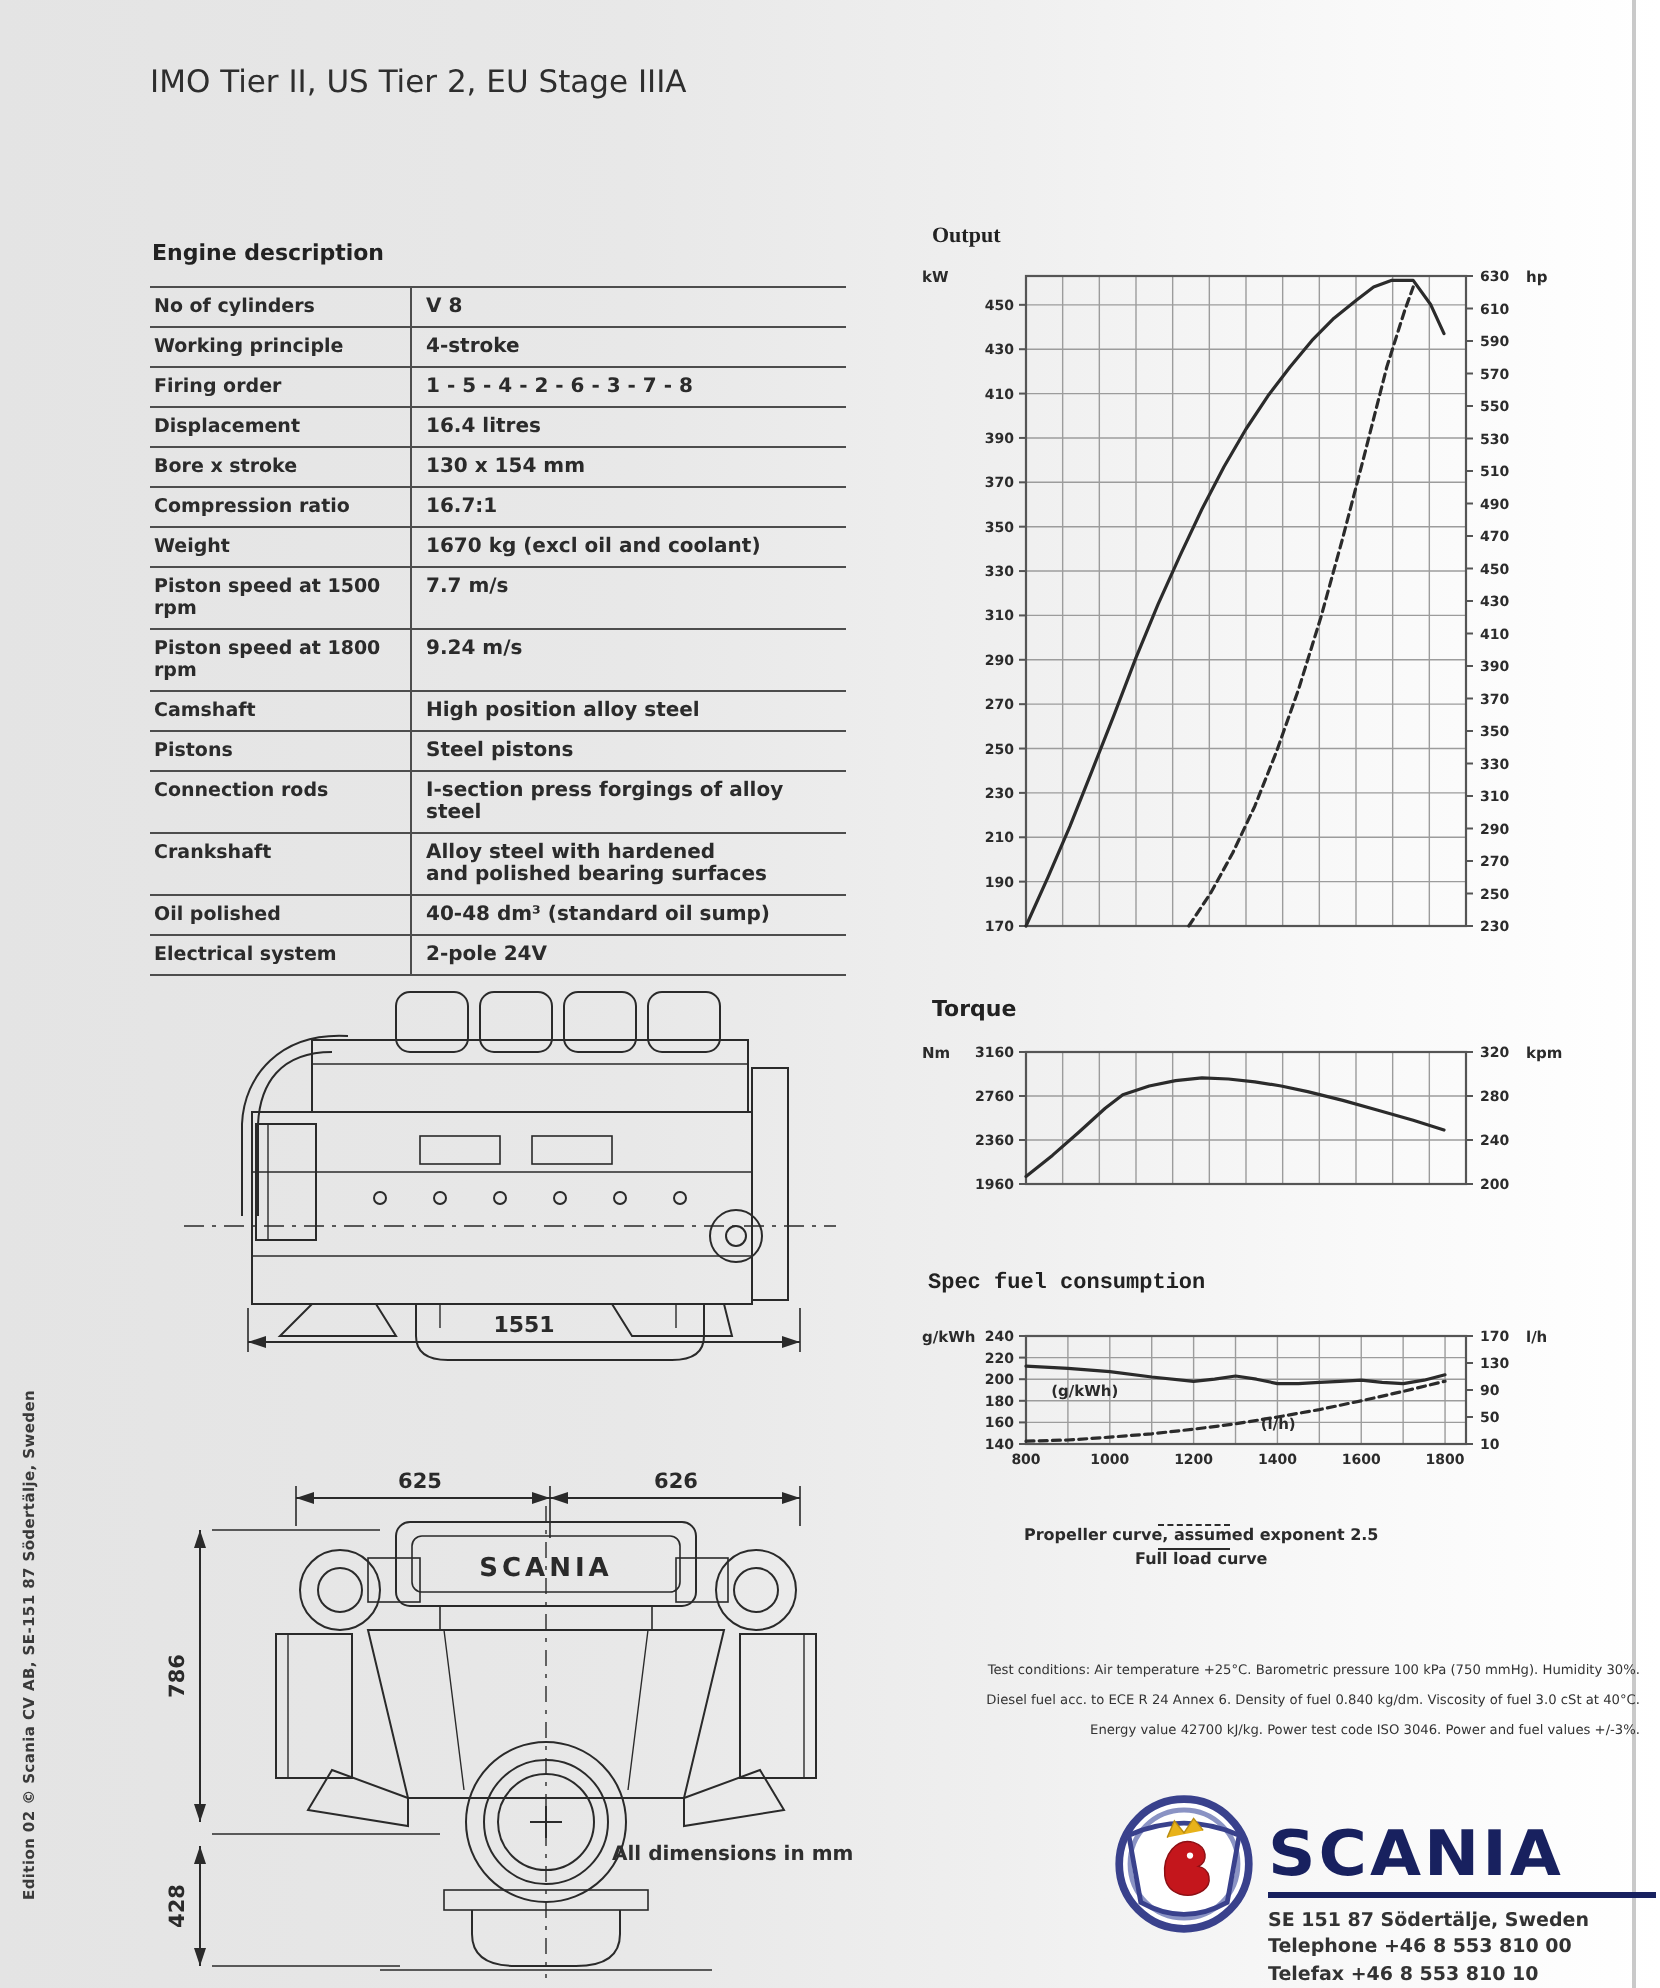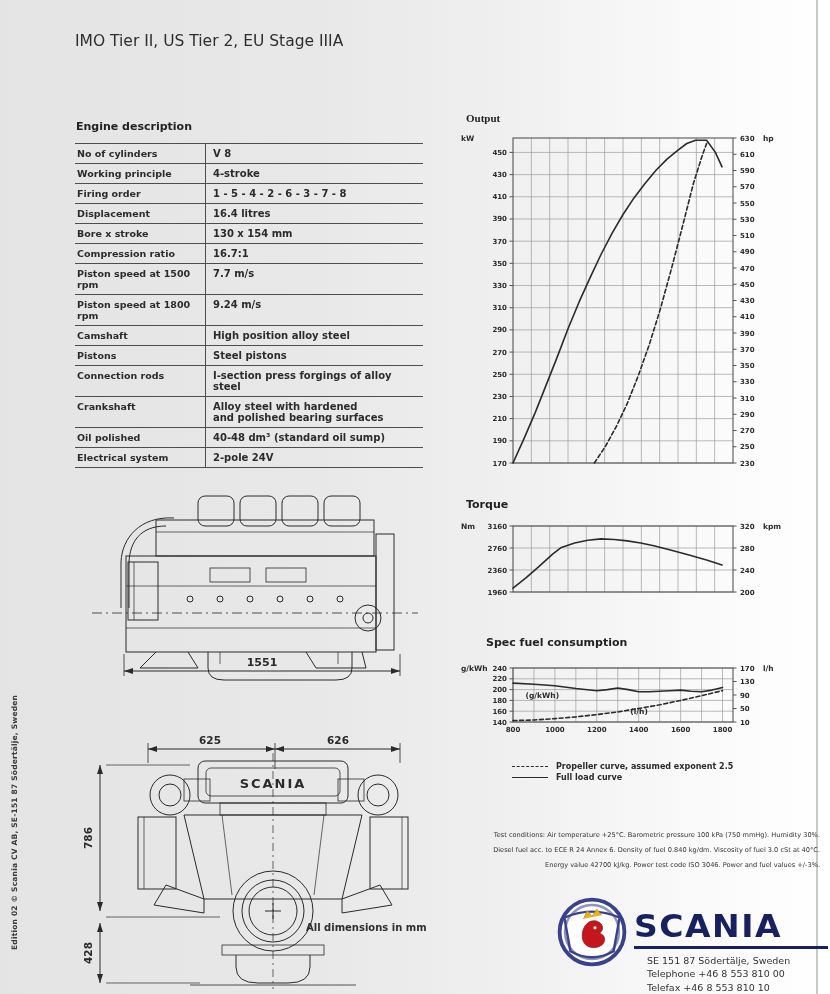--- a/index.html
+++ b/index.html
@@ -25,31 +25,31 @@
   .drawing{position:absolute;text-align:center;}
   .drawing svg{display:block;}
   .dim-note{position:absolute;left:306px;top:922px;font-size:10px;font-weight:700;color:#2e2e2e;}
   
   .chart-title{position:absolute;font-size:11px;font-weight:700;color:#222;}
   .chart{position:absolute;}
   .tick{font:700 7px "DejaVu Sans","Liberation Sans",sans-serif;fill:#2b2b2b;}
   .unit{font:700 7.5px "DejaVu Sans","Liberation Sans",sans-serif;fill:#2b2b2b;}
   .anno{font:700 7.5px "DejaVu Sans","Liberation Sans",sans-serif;fill:#2b2b2b;}
   .legend{position:absolute;left:512px;top:762px;font-size:8px;font-weight:700;color:#2b2b2b;}
-  .legend .lrow{display:flex;align-items:center;margin-bottom:2px;}
+  .legend .lrow{display:flex;align-items:center;margin-bottom:2px;flex-direction:column;}
   .legend .sample{width:36px;margin-right:8px;border-top:1.8px solid #2b2b2b;}
   .legend .sample.dash{border-top-style:dashed;}
   .testcond{position:absolute;left:484px;top:828px;width:336px;font-size:6.6px;font-weight:400;line-height:2.25;color:#333;text-align:right;}
   
   .footer{position:absolute;left:556px;top:896px;display:flex;}
   .badge{width:72px;height:72px;margin-right:6px;}
   .brandblock{padding-top:14px;}
   .wordmark{font-size:33px;font-weight:800;letter-spacing:1.5px;color:#18215f;line-height:1;transform:scaleY(.95);}
   .brand-rule{width:194px;height:2.5px;background:#18215f;margin-top:3px;}
-  .addr{margin-top:5px;font-size:9.5px;font-weight:400;color:#333;line-height:1.45;margin-left:13px;}
+  .addr{margin-top:5px;font-size:9.5px;font-weight:700;color:#333;line-height:1.45;}
 </style>
 </head>
 <body>
 
 <div class="page-edge"></div>
 
 <div class="edge-text">Edition 02 © Scania CV AB, SE-151 87  Södertälje, Sweden</div>
 
 <div class="hdr">
   <h2>IMO Tier II, US Tier 2, EU Stage IIIA</h2>
@@ -74,20 +74,24 @@
       <div class="tlabel">Displacement</div>
       <div class="tvalue">16.4 litres</div>
     </div>
     <div class="trow">
       <div class="tlabel">Bore x stroke</div>
       <div class="tvalue">130 x 154 mm</div>
     </div>
     <div class="trow">
       <div class="tlabel">Compression ratio</div>
       <div class="tvalue">16.7:1</div>
+    </div>
+    <div class="trow">
+      <div class="tlabel">Weight</div>
+      <div class="tvalue">1670 kg (excl oil and coolant)</div>
     </div>
     <div class="trow">
       <div class="tlabel">Piston speed at 1500 rpm</div>
       <div class="tvalue">7.7 m/s</div>
     </div>
     <div class="trow">
       <div class="tlabel">Piston speed at 1800 rpm</div>
       <div class="tvalue">9.24 m/s</div>
     </div>
     <div class="trow">
@@ -373,21 +377,21 @@
       <line x1="275" y1="54" x2="278.5" y2="54" stroke="#555" stroke-width="1"></line>
       <text x="282" y="56.5" class="tick">240</text>
       <line x1="275" y1="76" x2="278.5" y2="76" stroke="#555" stroke-width="1"></line>
       <text x="282" y="78.5" class="tick">200</text>
       <text x="3" y="13" class="unit">Nm</text>
       <text x="305" y="13" class="unit">kpm</text>
       <polyline points="55.0,72.2 68.2,61.7 81.4,50.1 94.6,38.1 103.4,31.4 116.6,27.0 129.8,24.3 143.0,22.9 156.2,23.5 169.4,24.9 182.6,27.0 195.8,29.8 213.4,34.2 231.0,39.1 248.6,44.1 264.0,49.0" fill="none" stroke="#2b2b2b" stroke-width="1.6" stroke-linejoin="round" stroke-linecap="round"></polyline>
     </svg>
 </div>
 
-<div class="chart-title" style="left:486px;top:636px;">Spec fuel consumption</div>
+<div class="chart-title" style="left:464px;top:636px;font-family:Liberation Mono, monospace;">Spec fuel consumption</div>
 <div class="chart" style="left:458px;top:660px;">
   <svg width="365" height="96">
       <line x1="55" y1="8" x2="55" y2="62" stroke="#9c9c9c" stroke-width="0.7"></line>
       <line x1="75.95238095238095" y1="8" x2="75.95238095238095" y2="62" stroke="#9c9c9c" stroke-width="0.7"></line>
       <line x1="96.9047619047619" y1="8" x2="96.9047619047619" y2="62" stroke="#9c9c9c" stroke-width="0.7"></line>
       <line x1="117.85714285714286" y1="8" x2="117.85714285714286" y2="62" stroke="#9c9c9c" stroke-width="0.7"></line>
       <line x1="138.8095238095238" y1="8" x2="138.8095238095238" y2="62" stroke="#9c9c9c" stroke-width="0.7"></line>
       <line x1="159.76190476190476" y1="8" x2="159.76190476190476" y2="62" stroke="#9c9c9c" stroke-width="0.7"></line>
       <line x1="180.71428571428572" y1="8" x2="180.71428571428572" y2="62" stroke="#9c9c9c" stroke-width="0.7"></line>
       <line x1="201.66666666666666" y1="8" x2="201.66666666666666" y2="62" stroke="#9c9c9c" stroke-width="0.7"></line>

